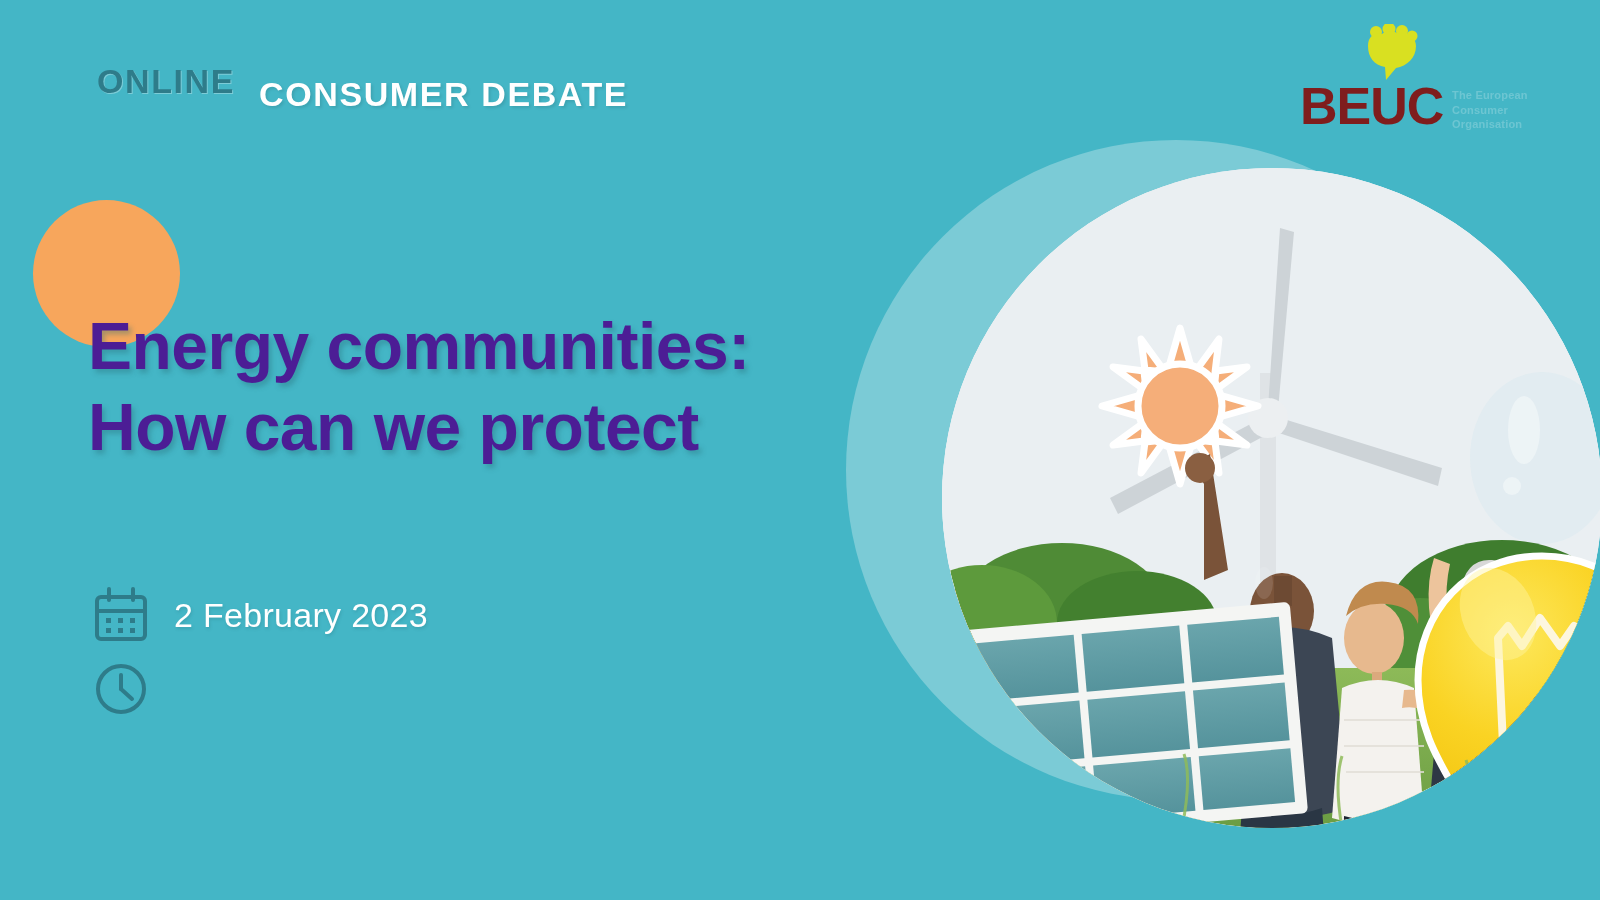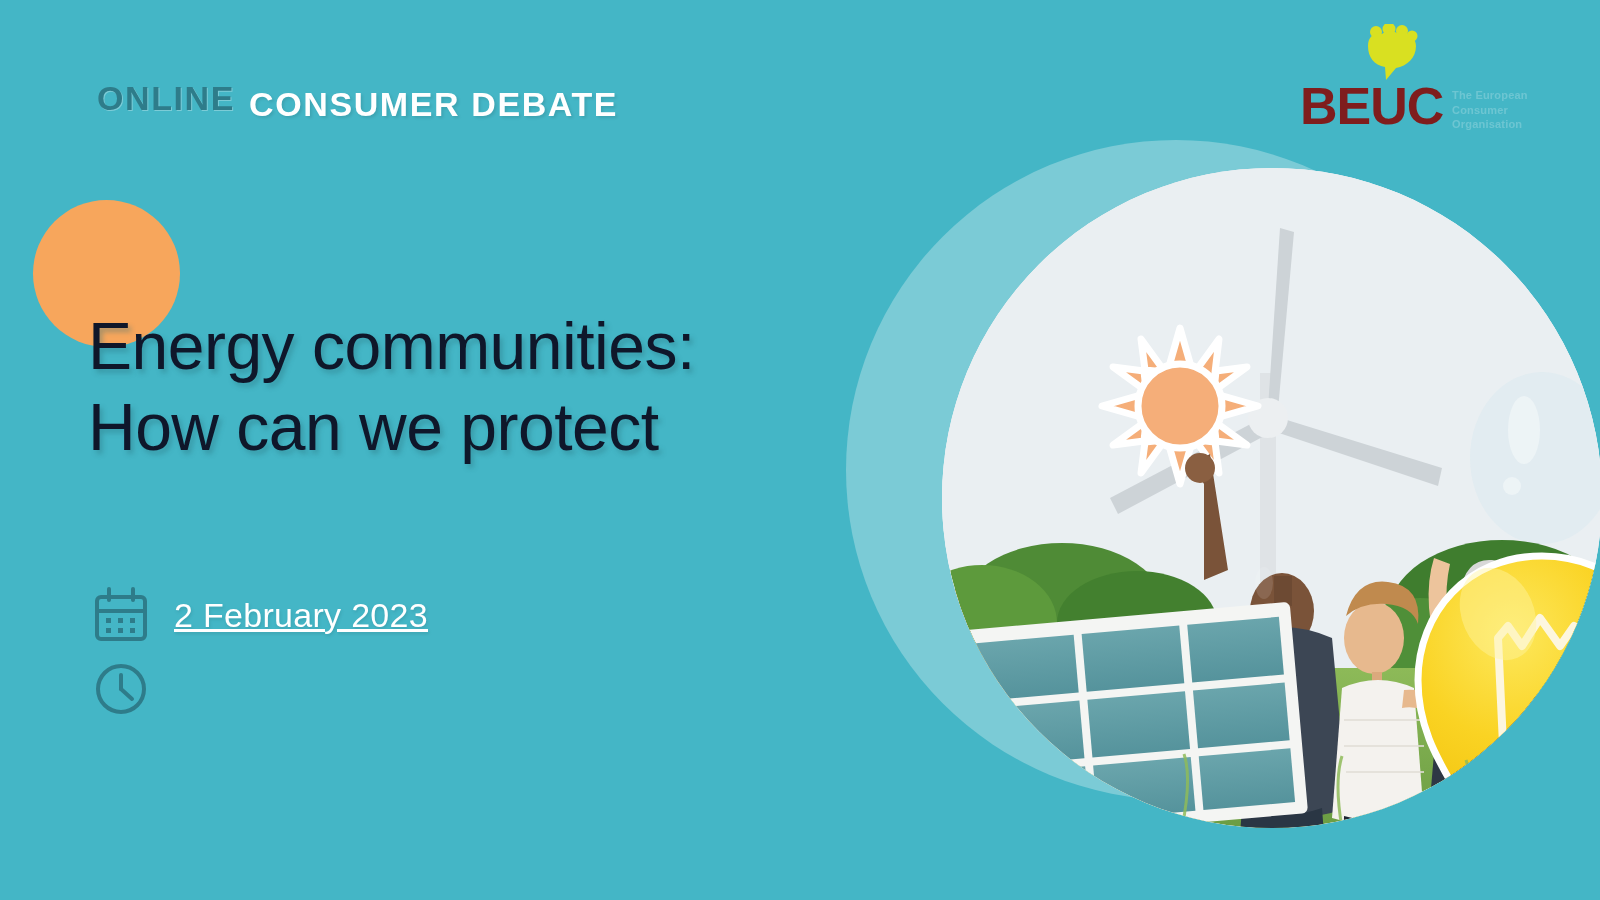--- a/index.html
+++ b/index.html
@@ -14,24 +14,24 @@
     overflow: hidden;
     background: #44b6c6;
     font-family: "Liberation Sans", sans-serif;
     -webkit-font-smoothing: antialiased;
   }
 
   
   #header-bar {
     position: absolute;
     left: 97px;
-    top: 74px;
+    top: 64px;
     display: flex;
-    align-items: center;
-    gap: 14px;
+    align-items: flex-start;
+    gap: 24px;
     white-space: nowrap;
   }
   .kicker {
     font-size: 34px;
     font-weight: bold;
     letter-spacing: 1.6px;
     line-height: 1;
   }
   .kicker-online {
     color: #2e7c8a;
@@ -91,23 +91,23 @@
     border-radius: 50%;
     background: #f7a65c;
   }
 
   
   #headline {
     position: absolute;
     left: 88px;
     top: 262px;
     width: 790px;
-    color: #0f172a;
+    color: #4c1d95;
     font-size: 66px;
-    font-weight: normal;
+    font-weight: bold;
     line-height: 1.23;
     letter-spacing: -0.5px;
     text-shadow: 3px 4px 5px rgba(40,110,122,0.38);
   }
   #headline .hl-line { display: block; }
 
   
   #meta {
     position: absolute;
     left: 92px;
@@ -118,21 +118,20 @@
     align-items: center;
     height: 74px;
     gap: 24px;
   }
   .meta-icon { width: 58px; height: 58px; flex: none; }
   .meta-text {
     color: #ffffff;
     font-size: 34px;
     letter-spacing: 0.3px;
     text-shadow: 1px 2px 3px rgba(40,110,122,0.25);
-    text-decoration: underline;
   }
 
   
   #art {
     position: absolute;
     left: 846px;
     top: 140px;
     width: 700px;
     height: 720px;
   }

